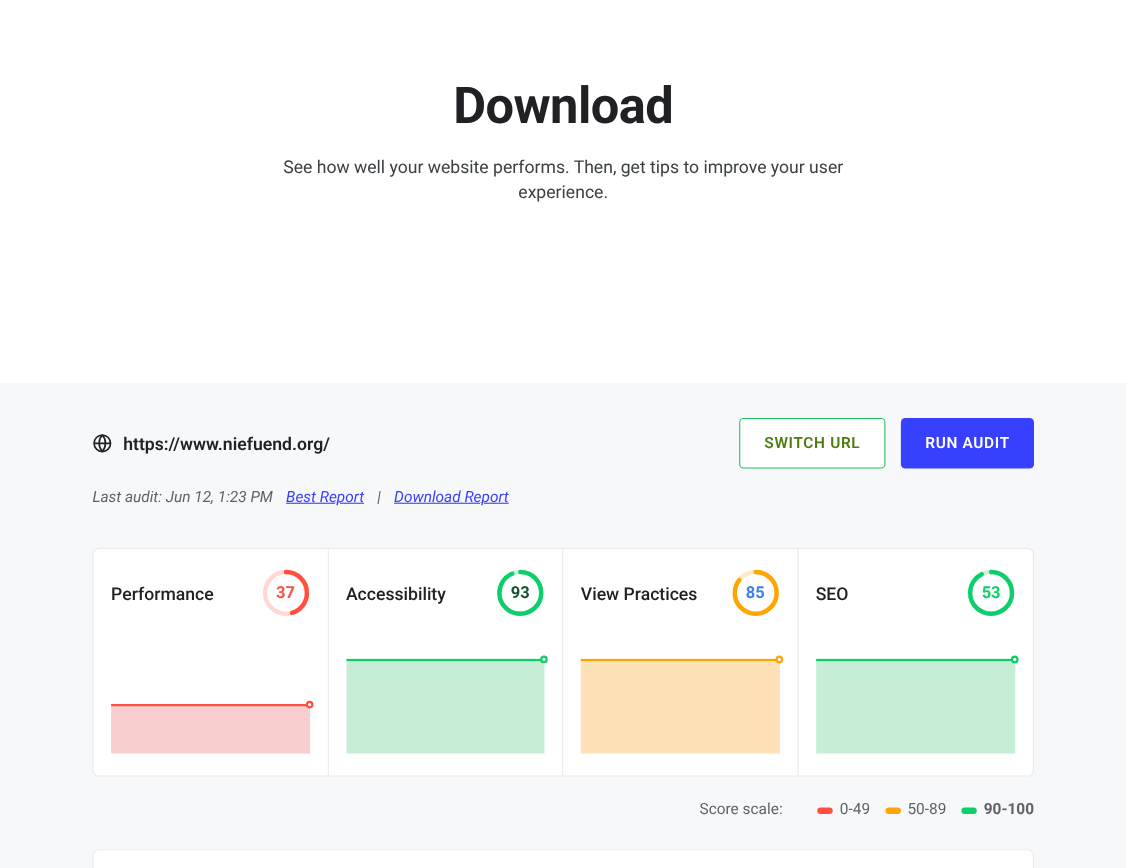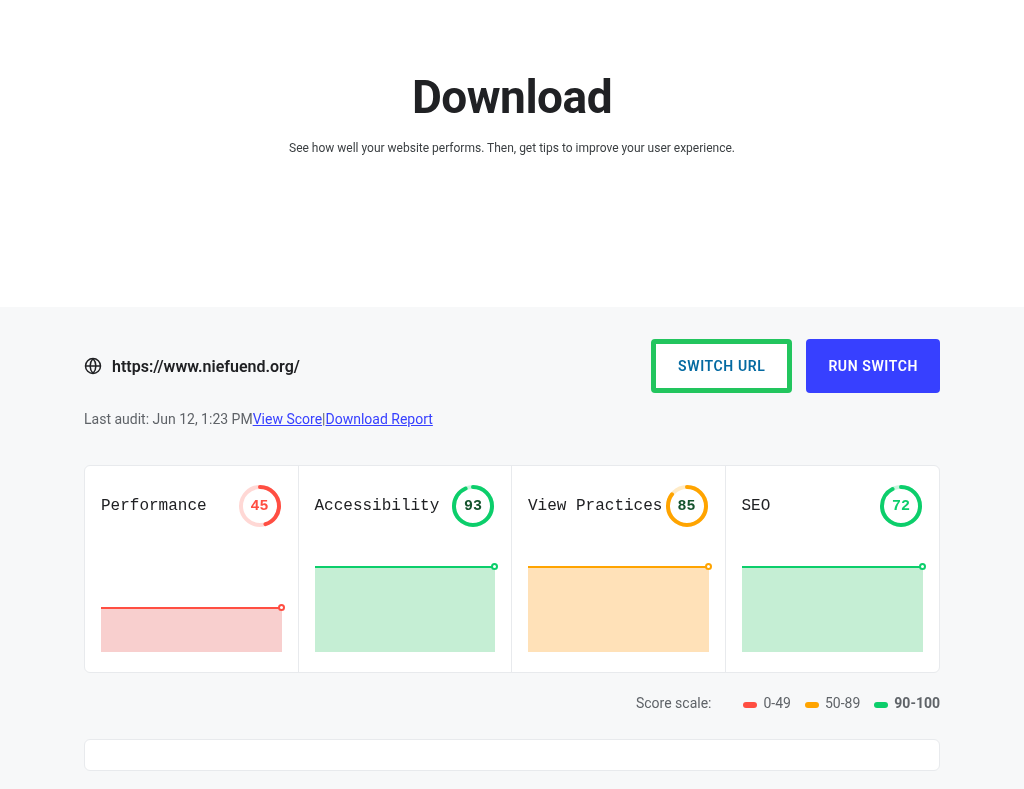--- a/index.html
+++ b/index.html
@@ -14,24 +14,24 @@
     padding: 70px 0 150px;
   }
   .hero h1 {
     font-size: 46px;
     font-weight: 700;
     letter-spacing: -0.5px;
     color: #202124;
     margin-bottom: 16px;
   }
   .hero p {
-    font-size: 12px;
+    font-size: 16px;
     color: #3c4043;
     max-width: 520px;
-    margin: 0 auto;
+    margin: 12px auto;
     line-height: 1.45;
   }
   .results-section {
     background: #f7f8f9;
     padding: 32px 0 60px;
   }
   .container {
     width: 856px;
     margin: 0 auto;
   }
@@ -56,49 +56,50 @@
     font-weight: 600;
     letter-spacing: 0.6px;
     padding: 14px 22px;
     border-radius: 4px;
     cursor: pointer;
     border: none;
     font-family: inherit;
   }
   .btn-outline {
     background: #fff;
-    color: #0369a1;
-    border: 5px solid #22c55e;
+    color: #4d7c0f;
+    border: 1px solid #22c55e;
   }
   .btn-primary {
     background: #3740ff;
     color: #fff;
   }
   .meta-row {
     font-size: 14px;
     color: #5f6368;
     display: flex;
     align-items: flex-end;
+    gap: 12px;
     margin-bottom: 38px;
+    font-style: italic;
   }
   .meta-row a {
     color: #3740ff;
     text-decoration: underline;
     font-size: 14px;
   }
   .meta-row .divider { color: #5f6368; }
   .cards {
     display: grid;
     grid-template-columns: repeat(4, 1fr);
     gap: 0;
     background: #fff;
     border: 1px solid #e8eaed;
     border-radius: 6px;
     overflow: hidden;
-    font-family: Liberation Mono, monospace;
   }
   .card {
     border-right: 1px solid #e8eaed;
     padding: 18px 16px 20px;
     display: flex;
     flex-direction: column;
   }
   .card:last-child { border-right: none; justify-content: center; }
   .card-head {
     display: flex;
@@ -188,41 +189,41 @@
         <span class="globe-icon">
           <svg width="18" height="18" viewBox="0 0 24 24" fill="none" stroke="#202124" stroke-width="2">
             <circle cx="12" cy="12" r="10"></circle>
             <path d="M2 12h20M12 2a15 15 0 0 1 0 20M12 2a15 15 0 0 0 0 20"></path>
           </svg>
         </span>
         <span>https://www.niefuend.org/</span>
       </div>
       <div class="btn-group">
         <button class="btn btn-outline">SWITCH URL</button>
-        <button class="btn btn-primary">RUN SWITCH</button>
+        <button class="btn btn-primary">RUN AUDIT</button>
       </div>
     </div>
 
     <div class="meta-row">
       <span>Last audit: Jun 12, 1:23 PM</span>
-      <a href="#">View Score</a>
+      <a href="#">Best Report</a>
       <span class="divider">|</span>
       <a href="#">Download Report</a>
     </div>
 
     <div class="cards" id="cards">
         <div class="card">
     <div class="card-head">
       <div class="card-title">Performance</div>
       <div class="gauge">
         <svg width="44" height="44" viewBox="0 0 44 44">
           <circle class="track" cx="22" cy="22" r="19" stroke="#ff4e42" opacity="0.22"></circle>
           <circle class="arc" cx="22" cy="22" r="19" stroke="#ff4e42" stroke-dasharray="53.72123437638546 119.38052083641213"></circle>
         </svg>
-        <div class="gauge-label" style="color:#ff4e42">45</div>
+        <div class="gauge-label" style="color:#ff4e42">37</div>
       </div>
     </div>
     <div class="spark">
       <div class="spark-fill" style="height:45px;background:#f8cfce"></div>
       <div class="spark-line" style="top:45px;background:#ff4e42">
         <div class="spark-dot" style="top:-3px;border:2px solid #ff4e42"></div>
       </div>
     </div>
         </div>
         <div class="card">
@@ -244,39 +245,39 @@
     </div>
         </div>
         <div class="card">
     <div class="card-head">
       <div class="card-title">View Practices</div>
       <div class="gauge">
         <svg width="44" height="44" viewBox="0 0 44 44">
           <circle class="track" cx="22" cy="22" r="19" stroke="#ffa400" opacity="0.22"></circle>
           <circle class="arc" cx="22" cy="22" r="19" stroke="#ffa400" stroke-dasharray="101.47344271095031 119.38052083641213"></circle>
         </svg>
-        <div class="gauge-label" style="color:#14532d">85</div>
+        <div class="gauge-label" style="color:#3b82f6">85</div>
       </div>
     </div>
     <div class="spark">
       <div class="spark-fill" style="height:86px;background:#ffe1b8"></div>
       <div class="spark-line" style="top:4px;background:#ffa400">
         <div class="spark-dot" style="top:-3px;border:2px solid #ffa400"></div>
       </div>
     </div>
         </div>
         <div class="card">
     <div class="card-head">
       <div class="card-title">SEO</div>
       <div class="gauge">
         <svg width="44" height="44" viewBox="0 0 44 44">
           <circle class="track" cx="22" cy="22" r="19" stroke="#0cce6b" opacity="0.22"></circle>
           <circle class="arc" cx="22" cy="22" r="19" stroke="#0cce6b" stroke-dasharray="109.83007916949917 119.38052083641213"></circle>
         </svg>
-        <div class="gauge-label" style="color:#0cce6b">72</div>
+        <div class="gauge-label" style="color:#0cce6b">53</div>
       </div>
     </div>
     <div class="spark">
       <div class="spark-fill" style="height:86px;background:#c5eed4"></div>
       <div class="spark-line" style="top:4px;background:#0cce6b">
         <div class="spark-dot" style="top:-3px;border:2px solid #0cce6b"></div>
       </div>
     </div>
         </div>
       </div>

